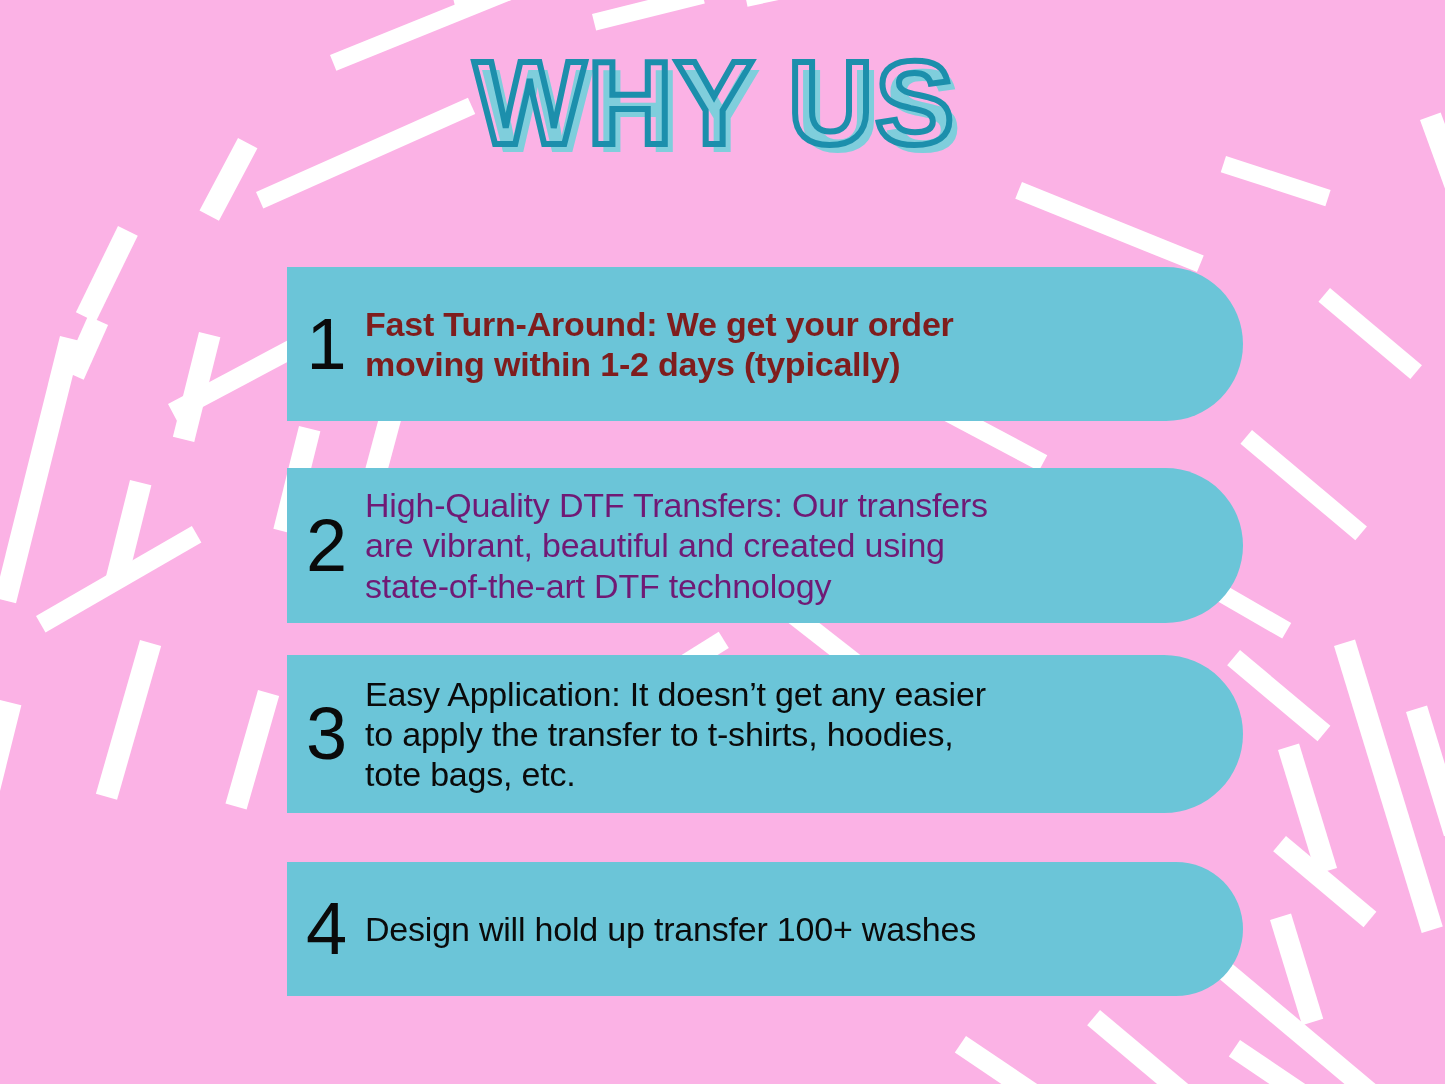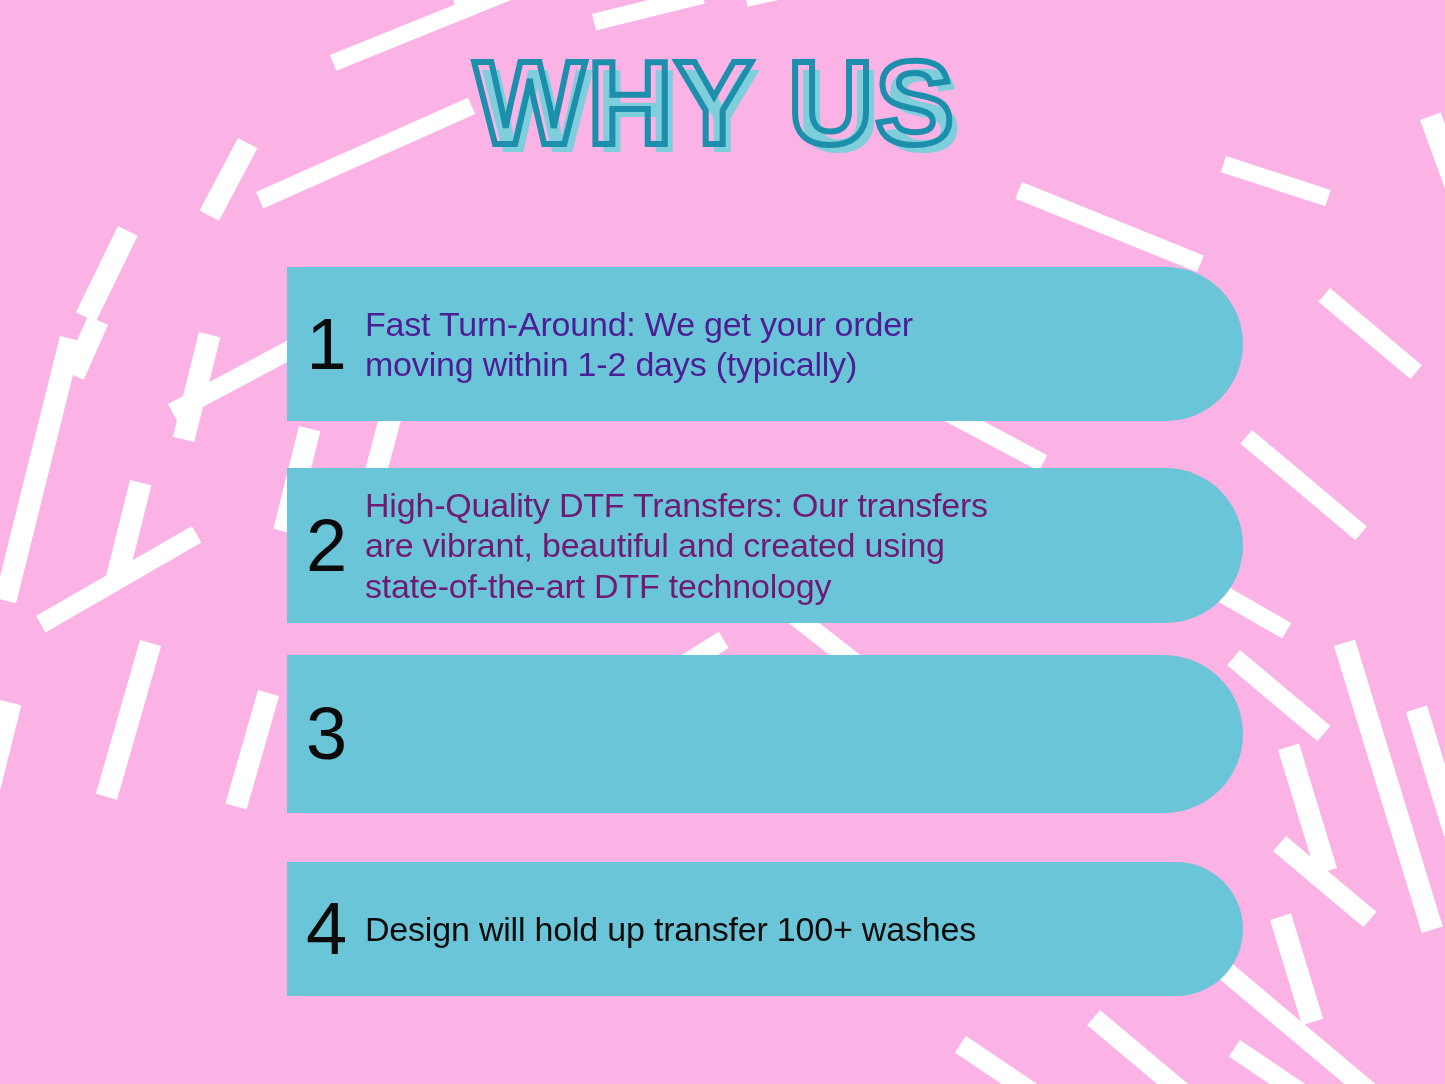--- a/index.html
+++ b/index.html
@@ -151,33 +151,36 @@
     <svg class="title-svg" width="640" height="140" viewBox="0 0 640 140">
 
       <text id="title-shadow" x="320" y="108" text-anchor="middle" font-family="Liberation Sans, sans-serif" font-weight="700" font-size="118" letter-spacing="2" fill="#7FCEDC">WHY US</text>
 
       <text id="title-outline" x="312" y="100" text-anchor="middle" font-family="Liberation Sans, sans-serif" font-weight="700" font-size="118" letter-spacing="2" fill="none" stroke="#1C8FAC" stroke-width="6">WHY US</text>
     </svg>
   </div>
 
   <div class="bar" id="bar-1" style="background: rgb(107, 197, 216);">
     <div class="bar-num" style="color: rgb(10, 10, 10);">1</div>
-    <div class="bar-text" style="color: #4c1d95;">Fast Turn-Around: We get your order
+    <div class="bar-text" style="color: #7f1d1d; font-weight: bold;">Fast Turn-Around: We get your order
 moving within 1-2 days (typically)</div>
   </div>
 
   <div class="bar" id="bar-2" style="background: rgb(107, 197, 216);">
     <div class="bar-num" style="color: rgb(10, 10, 10);">2</div>
     <div class="bar-text" style="color: #701a75;">High-Quality DTF Transfers: Our transfers
 are vibrant, beautiful and created using
 state-of-the-art DTF technology</div>
   </div>
 
   <div class="bar" id="bar-3" style="background: rgb(107, 197, 216);">
     <div class="bar-num" style="color: rgb(10, 10, 10);">3</div>
+    <div class="bar-text" style="color: rgb(10, 10, 10);">Easy Application: It doesn’t get any easier
+to apply the transfer to t-shirts, hoodies,
+tote bags, etc.</div>
   </div>
 
   <div class="bar" id="bar-4" style="background: rgb(107, 197, 216);">
     <div class="bar-num" style="color: rgb(10, 10, 10);">4</div>
     <div class="bar-text" style="color: rgb(10, 10, 10);">Design will hold up transfer 100+ washes</div>
   </div>
 
 </div>
 
 </body></html>

